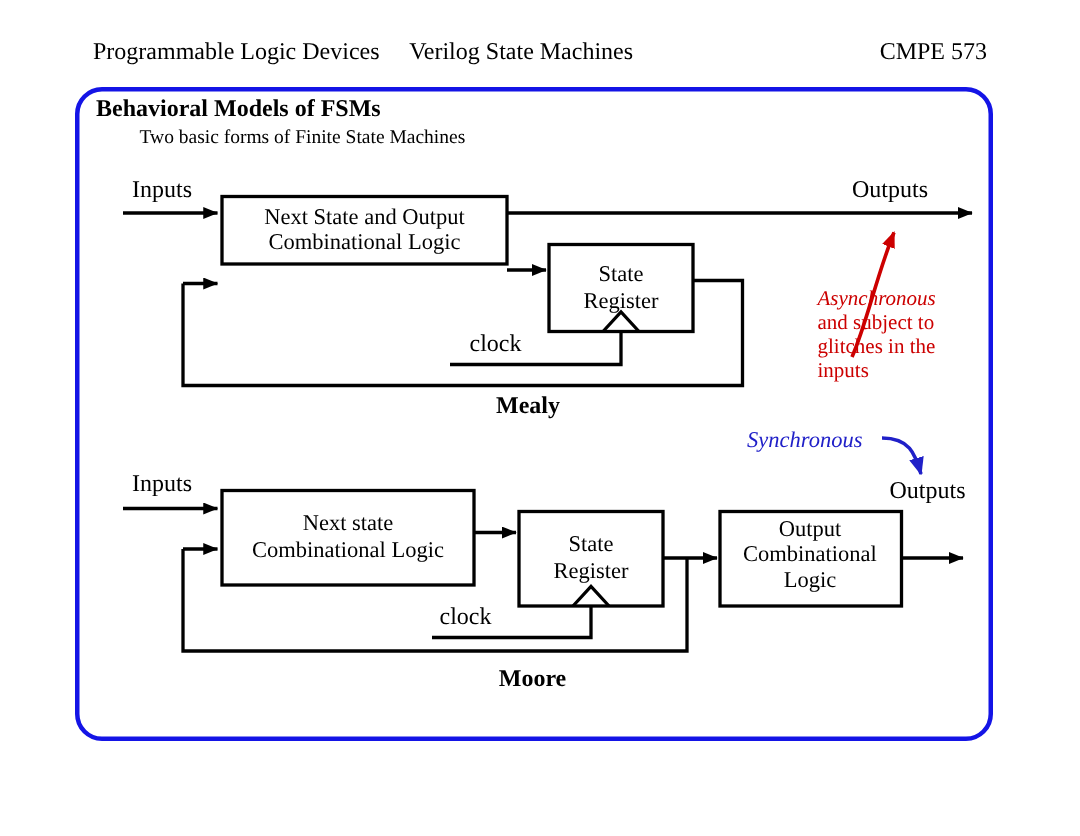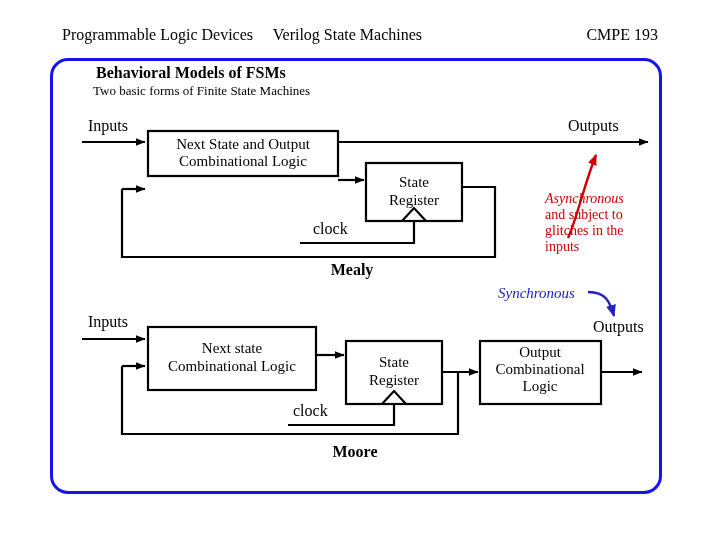--- a/index.html
+++ b/index.html
@@ -46,21 +46,20 @@
     background: transparent;
   }
 
   
   #bullet-title {
     position: absolute;
     left: 64px; top: 64px;
     font-size: 16px;
     font-weight: bold;
     white-space: pre;
-    margin-left: 32px;
   }
   #bullet-sub {
     position: absolute;
     left: 93px; top: 83px;
     font-size: 13px;
     white-space: pre;
   }
 
   
   #diagram-layer {
@@ -107,21 +106,21 @@
     position: absolute;
     left: 0; top: 495px;
     width: 720px; height: 62px;
   }
 </style>
 </head>
 <body>
 
 <div id="slide-header">
   <div class="hdr-left">Programmable Logic Devices     Verilog State Machines</div>
-  <div class="hdr-right">CMPE 193</div>
+  <div class="hdr-right">CMPE 573</div>
 </div>
 
 <div id="content-frame"></div>
 
 <div id="bullet-title">Behavioral Models of FSMs</div>
 <div id="bullet-sub">Two basic forms of Finite State Machines</div>
 
 <svg id="diagram-layer" viewBox="0 0 720 557" width="720" height="557" xmlns="http://www.w3.org/2000/svg">
   <defs>
     <marker id="arrowBlack" markerWidth="10" markerHeight="8" refX="9.5" refY="4" orient="auto" markerUnits="userSpaceOnUse">

